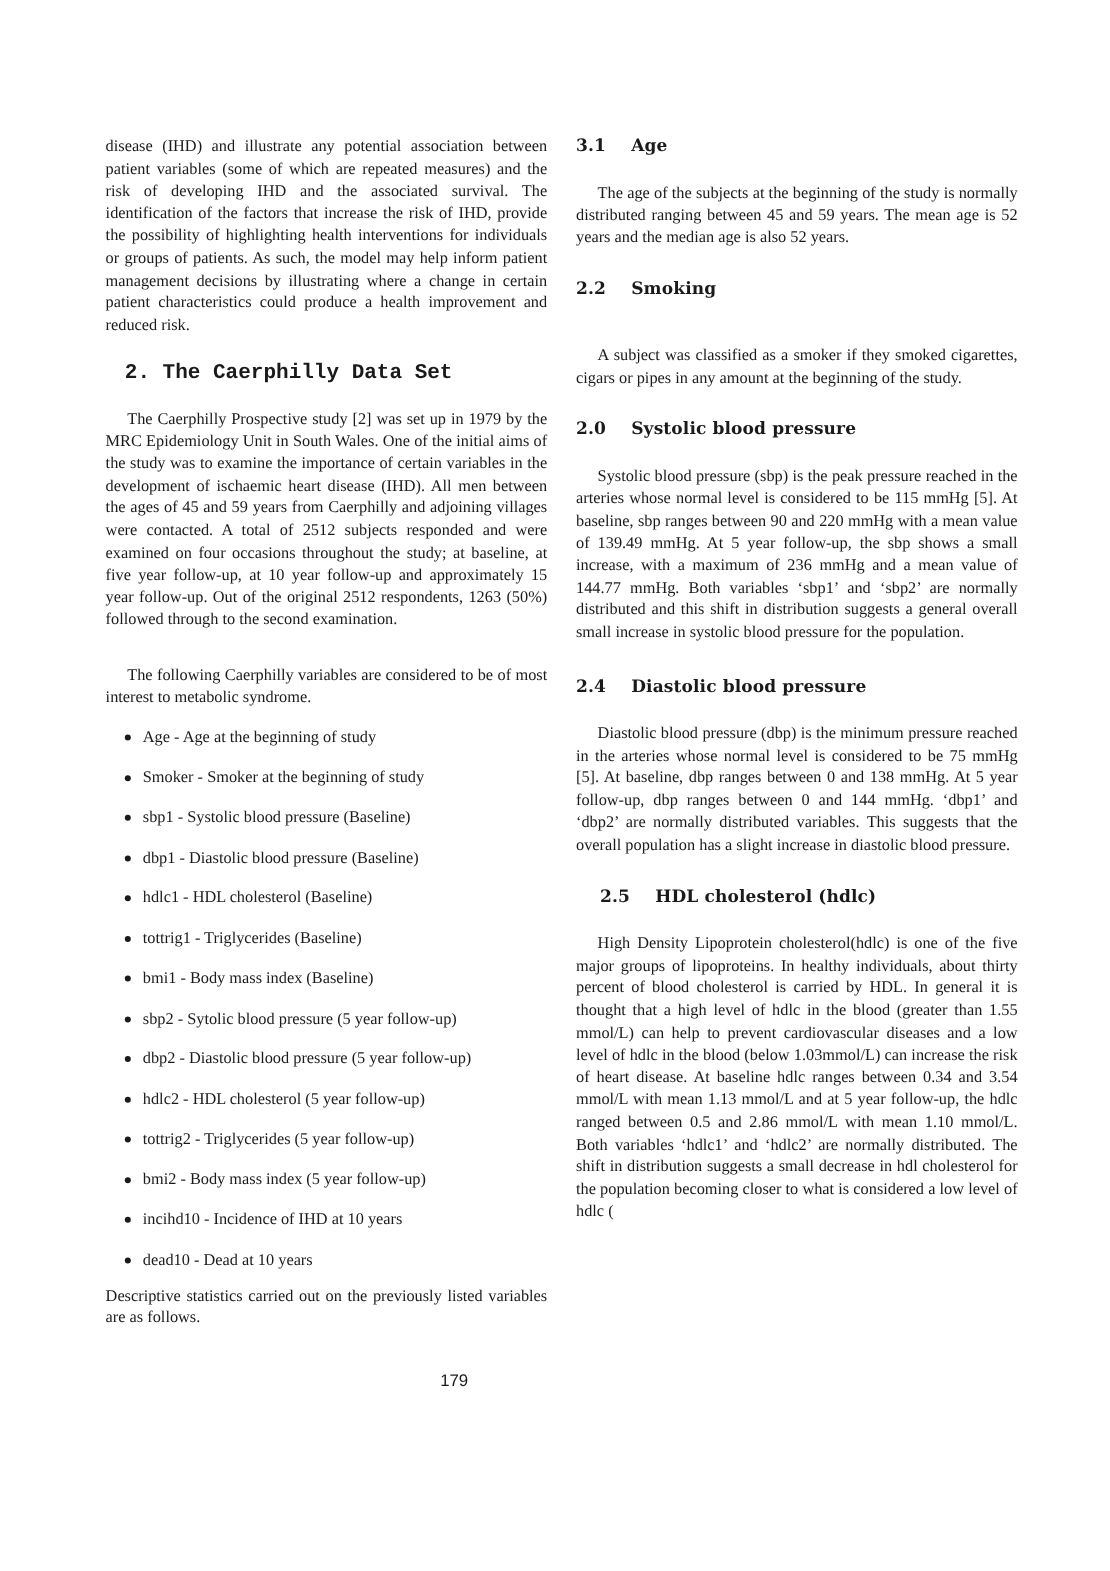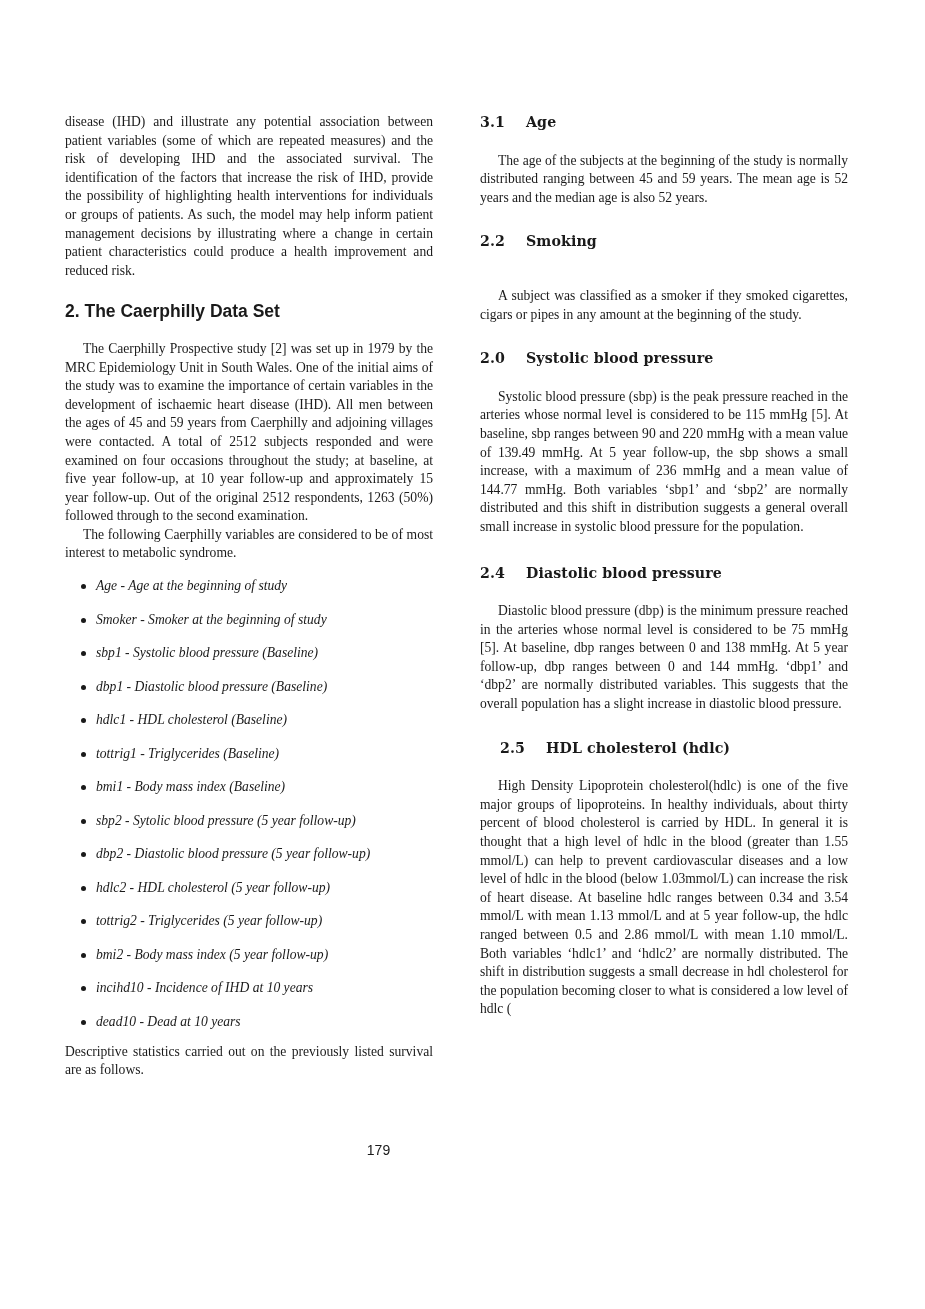--- a/index.html
+++ b/index.html
@@ -1,26 +1,26 @@
 <!DOCTYPE html>
 <html><head>
 <meta charset="utf-8">
 <style>
   html, body { margin: 0; padding: 0; background: #ffffff; }
   body { width: 925px; height: 1309px; position: relative; overflow: hidden; color: #1a1a1a; }
   .page { position: absolute; left: 0; top: 0; width: 925px; height: 1309px; }
   .col { position: absolute; top: 113px; width: 368px; font-family: "Liberation Serif", serif; font-size: 13.6px; line-height: 18.6px; }
-  .col-left { left: 65px; }
+  .col-left { left: 88px; }
   .col-right { left: 480px; }
   p { margin: 0; text-align: justify; hyphens: manual; }
-  p.indent { text-indent: 18px; }
-  h2.sec { font-family: Liberation Sans, sans-serif; font-weight: bold; font-size: 17.5px; margin: 0; }
+  p.indent { text-indent: 18px; margin-top: 28px; }
+  h2.sec { font-family: Liberation Mono, monospace; font-weight: bold; font-size: 17.5px; margin: 16px; }
   h3.sub { font-family: "DejaVu Serif", serif; font-weight: bold; font-size: 14.2px; margin: 0; letter-spacing: 0.1px; }
   h3.sub .num { display: inline-block; width: 46px; }
-  ul.vars { list-style: none; margin: 0; padding: 0; font-style: italic; }
+  ul.vars { list-style: none; margin: 0; padding: 0; }
   ul.vars li { position: relative; padding-left: 31px; height: 33.5px; line-height: 18.6px; }
   ul.vars li .bullet { position: absolute; left: 16px; top: 7px; width: 5px; height: 5px; border-radius: 50%; background: #1a1a1a; }
   .pagenum { position: absolute; top: 1142px; left: 0; width: 757px; text-align: center; font-family: "Liberation Sans", sans-serif; font-size: 14px; color: #1a1a1a; }
 </style>
 </head>
 <body>
 
 <div class="page">
 
   <div class="col col-left">
@@ -41,21 +41,21 @@
       <li><span class="bullet"></span><span>bmi1 - Body mass index (Baseline)</span></li>
       <li><span class="bullet"></span><span>sbp2 - Sytolic blood pressure (5 year follow-up)</span></li>
       <li><span class="bullet"></span><span>dbp2 - Diastolic blood pressure (5 year follow-up)</span></li>
       <li><span class="bullet"></span><span>hdlc2 - HDL cholesterol (5 year follow-up)</span></li>
       <li><span class="bullet"></span><span>tottrig2 - Triglycerides (5 year follow-up)</span></li>
       <li><span class="bullet"></span><span>bmi2 - Body mass index (5 year follow-up)</span></li>
       <li><span class="bullet"></span><span>incihd10 - Incidence of IHD at 10 years</span></li>
       <li style="height:24px;"><span class="bullet"></span><span>dead10 - Dead at 10 years</span></li>
     </ul>
 
-    <p style="margin-top:6px;">Descriptive statistics carried out on the previously listed survival are as follows.</p>
+    <p style="margin-top:6px;">Descriptive statistics carried out on the previously listed variables are as follows.</p>
   </div>
 
   <div class="col col-right">
     <h3 class="sub"><span class="num">3.1</span><span>Age</span></h3>
     <p class="indent" style="margin-top:20px;">The age of the subjects at the beginning of the study is normally distributed ranging between 45 and 59 years. The mean age is 52 years and the median age is also 52 years.</p>
 
     <h3 class="sub" style="margin-top:25px;"><span class="num">2.2</span><span>Smoking</span></h3>
     <p class="indent" style="margin-top:36px;">A subject was classified as a smoker if they smoked cigarettes, cigars or pipes in any amount at the beginning of the study.</p>
 
     <h3 class="sub" style="margin-top:25px;"><span class="num">2.0</span><span>Systolic blood pressure</span></h3>

